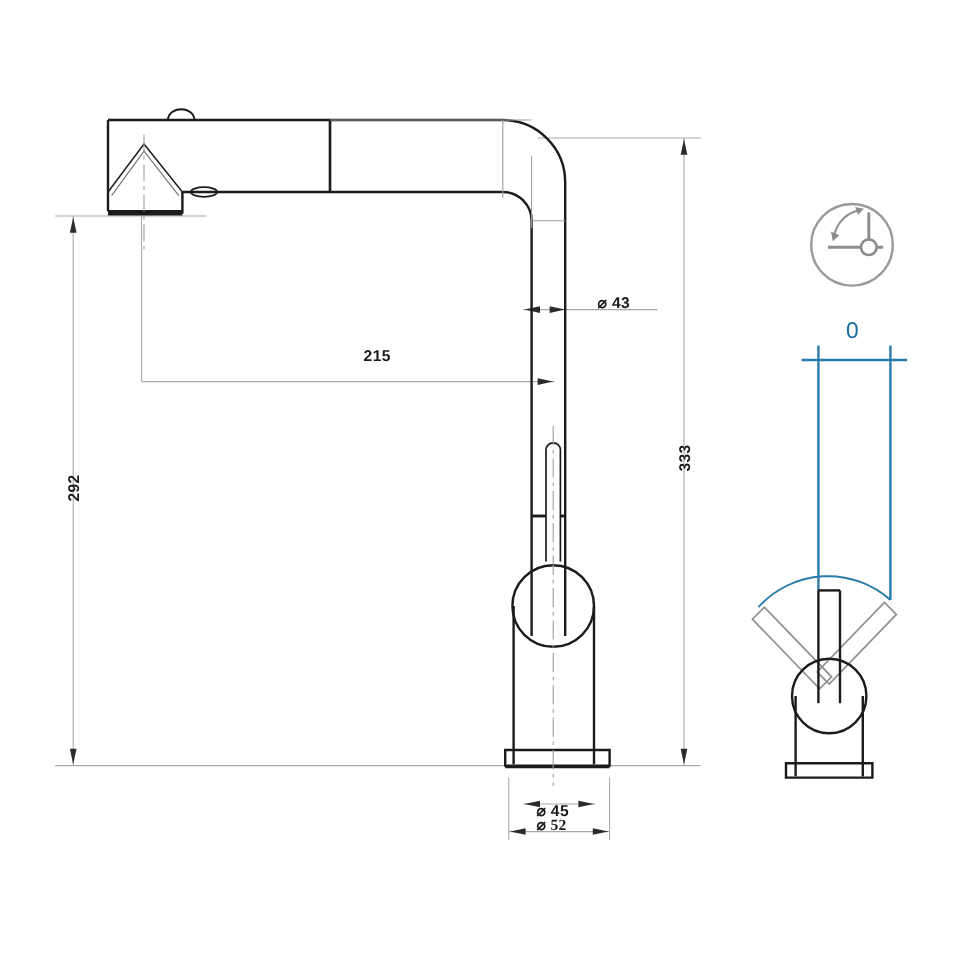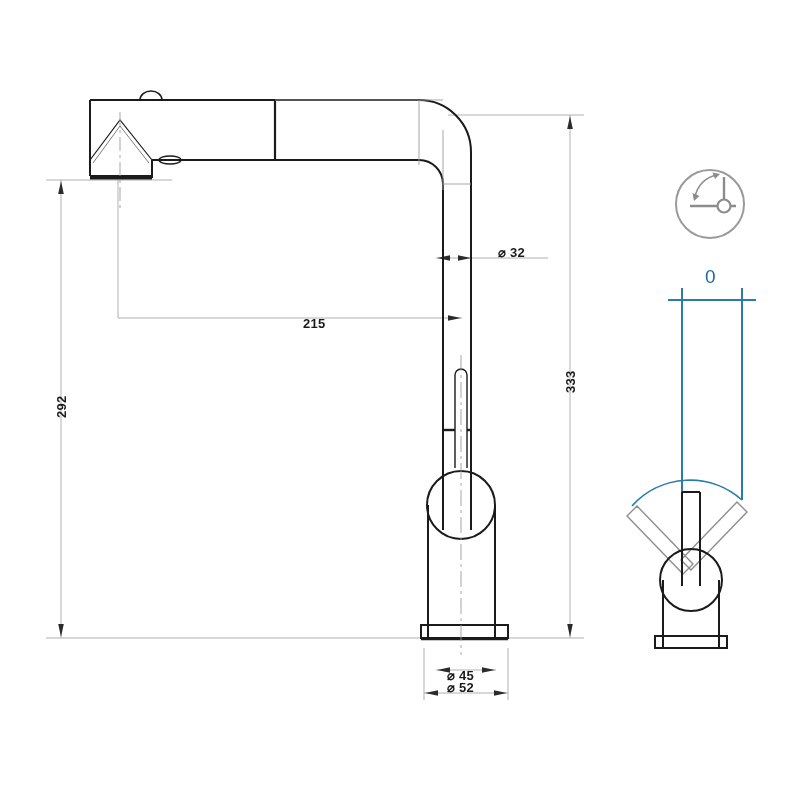--- a/index.html
+++ b/index.html
@@ -187,27 +187,27 @@
         <circle cx="691" cy="580" r="31"></circle>
 
         <path d="M 663,580 L 663,647"></path>
         <path d="M 719,580 L 719,647"></path>
 
         <path d="M 655,636 L 727,636 L 727,648 L 655,648 Z"></path>
       </g>
     </g>
   </svg>
 
-  <div class="dim-text" style="left:303px; top:316px;">215</div>
+  <div class="dim-text" style="left:303px; top:289px;">215</div>
 
   <div class="dim-text vertical" style="left:54px; top:418px;">292</div>
 
   <div class="dim-text vertical" style="left:563px; top:393px;">333</div>
 
-  <div class="dim-text" style="left:498px; top:245px;">⌀ 32</div>
+  <div class="dim-text" style="left:498px; top:245px;">⌀ 43</div>
 
   <div class="dim-text" style="left:447px; top:668px;">⌀ 45</div>
 
-  <div class="dim-text" style="left:447px; top:680px;">⌀ 52</div>
+  <div class="dim-text" style="left:447px; top:680px;font-family:Liberation Serif, serif;">⌀ 52</div>
 
   <div class="dim-text blue" style="left:705px; top:266px;">0</div>
 
 </div>
 
 </body></html>

